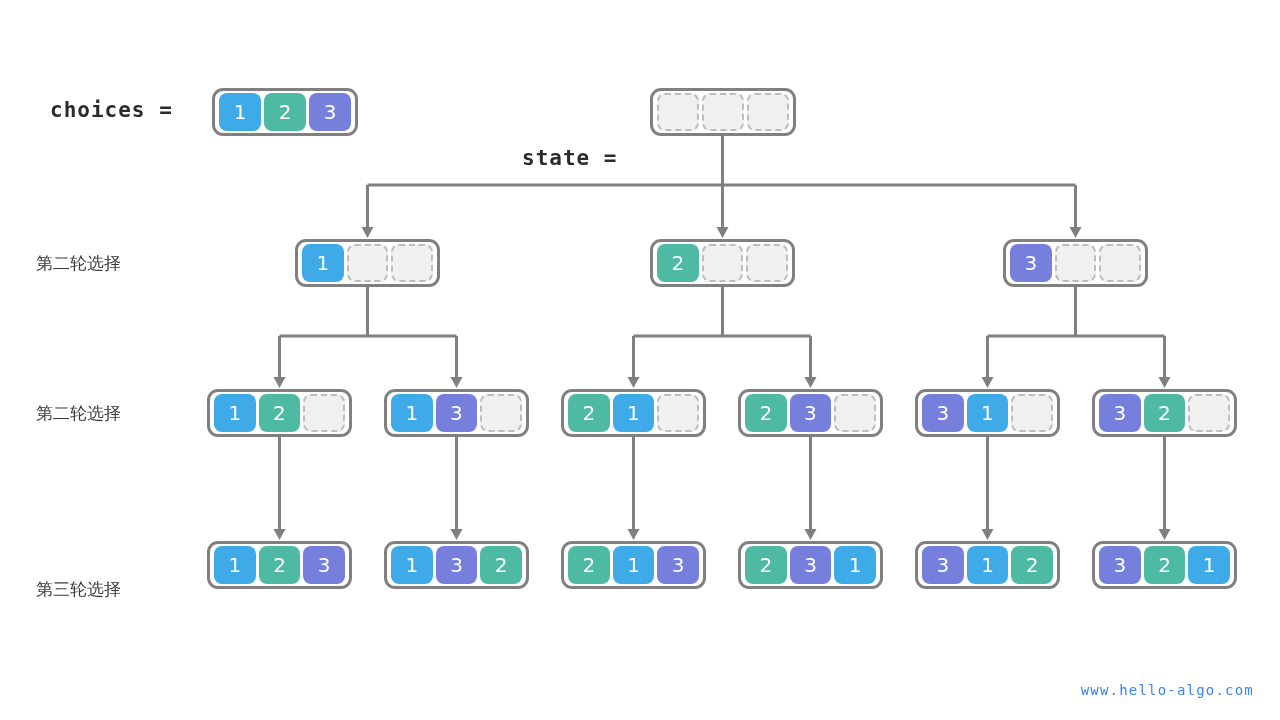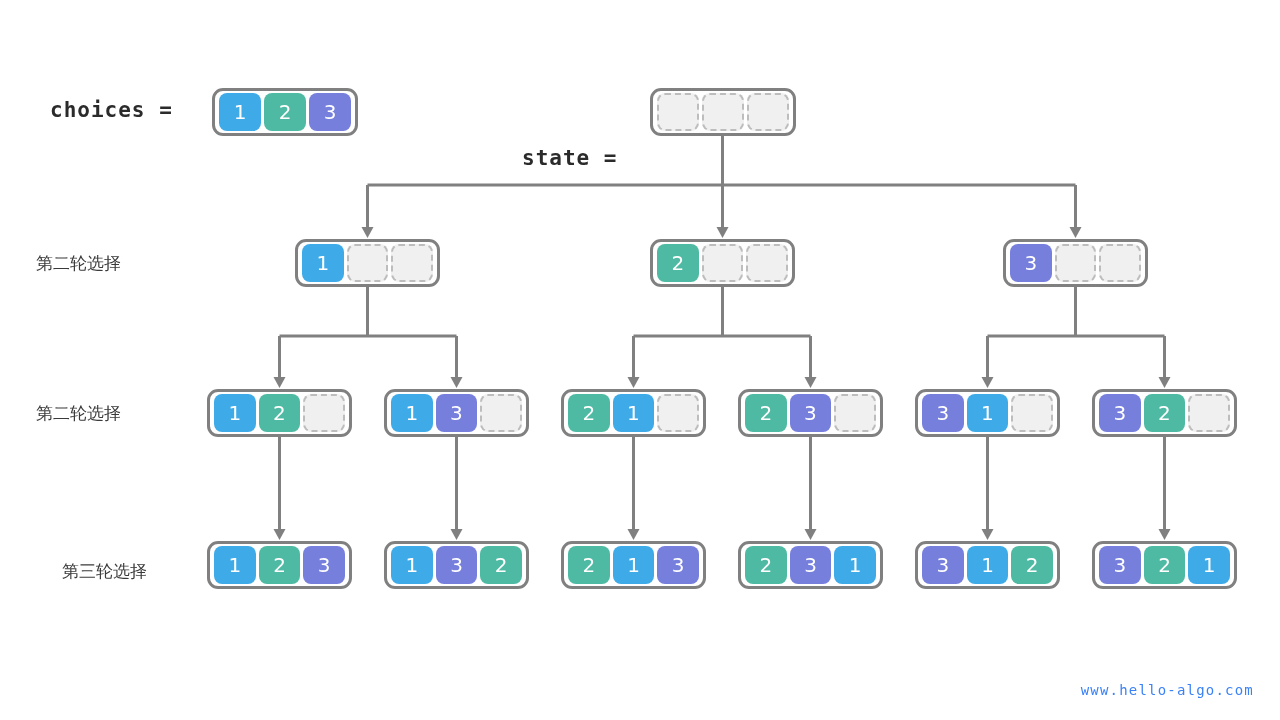--- a/index.html
+++ b/index.html
@@ -146,21 +146,21 @@
 
   <div class="mono-label" id="state-label" style="left:522px; top:98px;margin-top:48px;">state =</div>
   <div class="node" id="state-node" style="left:650px; top:88px;">
       <div class="cell empty" style="background: rgb(240, 240, 240); border-color: rgb(189, 189, 189);"></div>
       <div class="cell empty" style="background: rgb(240, 240, 240); border-color: rgb(189, 189, 189);"></div>
       <div class="cell empty" style="background: rgb(240, 240, 240); border-color: rgb(189, 189, 189);"></div>
     </div>
 
   <div class="row-label" style="left:36px; top:252px;">第二轮选择</div>
   <div class="row-label" style="left:36px; top:402px;">第二轮选择</div>
-  <div class="row-label" style="left:36px; top:560px;margin-left:26px;">第三轮选择</div>
+  <div class="row-label" style="left:36px; top:578px;">第三轮选择</div>
 
   <div id="tree-nodes">
       <div class="node" style="left: 295px; top: 239px; width: 145px; border-color: rgb(128, 128, 128);">
         <div class="cell" style="background: rgb(62, 171, 232);">1</div>
         <div class="cell empty" style="background: rgb(240, 240, 240); border-color: rgb(189, 189, 189);"></div>
         <div class="cell empty" style="background: rgb(240, 240, 240); border-color: rgb(189, 189, 189);"></div>
       </div>
       <div class="node" style="left: 650px; top: 239px; width: 145px; border-color: rgb(128, 128, 128);">
         <div class="cell" style="background: rgb(78, 186, 163);">2</div>
         <div class="cell empty" style="background: rgb(240, 240, 240); border-color: rgb(189, 189, 189);"></div>

